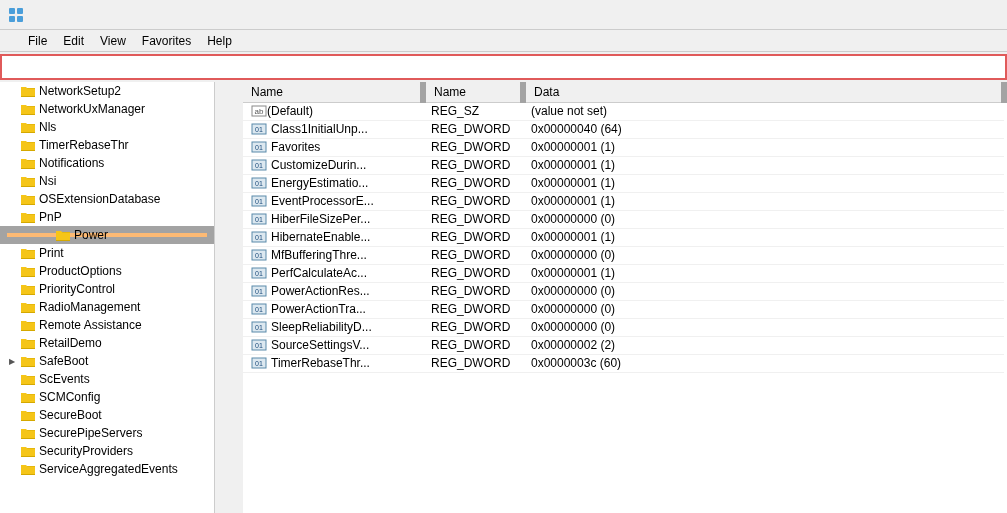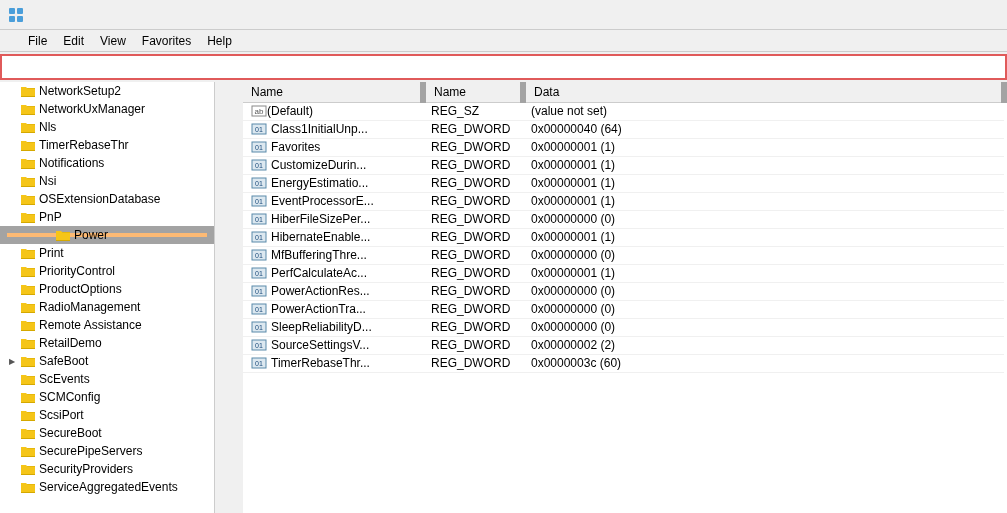--- a/index.html
+++ b/index.html
@@ -307,40 +307,40 @@
       <span class="tree-label">Print</span>
     </div>
     <div class="tree-item">
       <div class="tree-expand"></div>
       <div class="folder-icon">
         <svg viewBox="0 0 16 14">
             <path class="folder-yellow-dark" d="M1 4h14v9H1z"></path>
             <path class="folder-yellow" d="M1 3h5l1.5 1.5H15v7.5H1z"></path>
           </svg>
       </div>
+      <span class="tree-label">ProductOptions</span>
+    </div>
+    <div class="tree-item">
+      <div class="tree-expand"></div>
+      <div class="folder-icon">
+        <svg viewBox="0 0 16 14">
+            <path class="folder-yellow-dark" d="M1 4h14v9H1z"></path>
+            <path class="folder-yellow" d="M1 3h5l1.5 1.5H15v7.5H1z"></path>
+          </svg>
+      </div>
       <span class="tree-label">PriorityControl</span>
     </div>
     <div class="tree-item">
       <div class="tree-expand"></div>
       <div class="folder-icon">
         <svg viewBox="0 0 16 14">
             <path class="folder-yellow-dark" d="M1 4h14v9H1z"></path>
             <path class="folder-yellow" d="M1 3h5l1.5 1.5H15v7.5H1z"></path>
           </svg>
       </div>
-      <span class="tree-label">ProductOptions</span>
-    </div>
-    <div class="tree-item">
-      <div class="tree-expand"></div>
-      <div class="folder-icon">
-        <svg viewBox="0 0 16 14">
-            <path class="folder-yellow-dark" d="M1 4h14v9H1z"></path>
-            <path class="folder-yellow" d="M1 3h5l1.5 1.5H15v7.5H1z"></path>
-          </svg>
-      </div>
       <span class="tree-label">RadioManagement</span>
     </div>
     <div class="tree-item">
       <div class="tree-expand"></div>
       <div class="folder-icon">
         <svg viewBox="0 0 16 14">
             <path class="folder-yellow-dark" d="M1 4h14v9H1z"></path>
             <path class="folder-yellow" d="M1 3h5l1.5 1.5H15v7.5H1z"></path>
           </svg>
       </div>
@@ -378,30 +378,20 @@
     </div>
     <div class="tree-item">
       <div class="tree-expand"></div>
       <div class="folder-icon">
         <svg viewBox="0 0 16 14">
             <path class="folder-yellow-dark" d="M1 4h14v9H1z"></path>
             <path class="folder-yellow" d="M1 3h5l1.5 1.5H15v7.5H1z"></path>
           </svg>
       </div>
       <span class="tree-label">SCMConfig</span>
-    </div>
-    <div class="tree-item">
-      <div class="tree-expand"></div>
-      <div class="folder-icon">
-        <svg viewBox="0 0 16 14">
-            <path class="folder-yellow-dark" d="M1 4h14v9H1z"></path>
-            <path class="folder-yellow" d="M1 3h5l1.5 1.5H15v7.5H1z"></path>
-          </svg>
-      </div>
-      <span class="tree-label">ScsiPort</span>
     </div>
     <div class="tree-item">
       <div class="tree-expand"></div>
       <div class="folder-icon">
         <svg viewBox="0 0 16 14">
             <path class="folder-yellow-dark" d="M1 4h14v9H1z"></path>
             <path class="folder-yellow" d="M1 3h5l1.5 1.5H15v7.5H1z"></path>
           </svg>
       </div>
       <span class="tree-label">SecureBoot</span>

